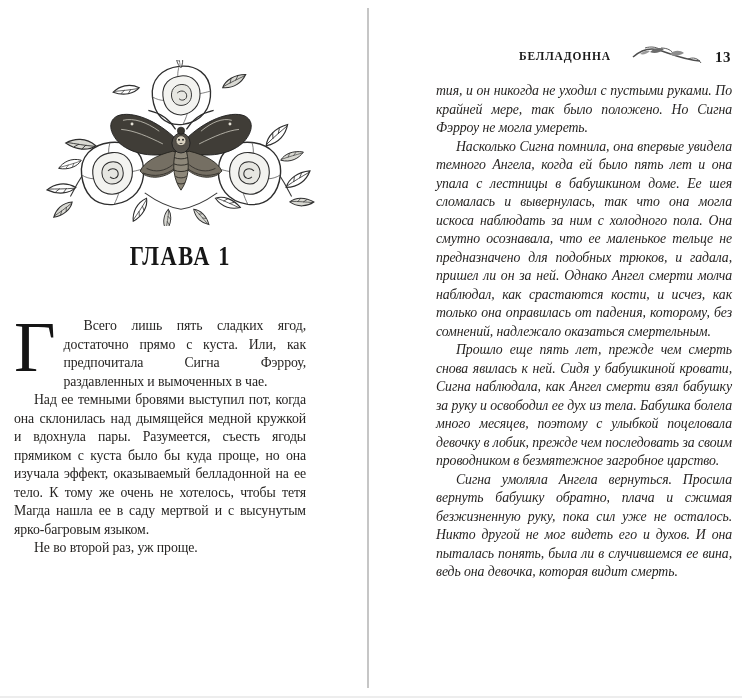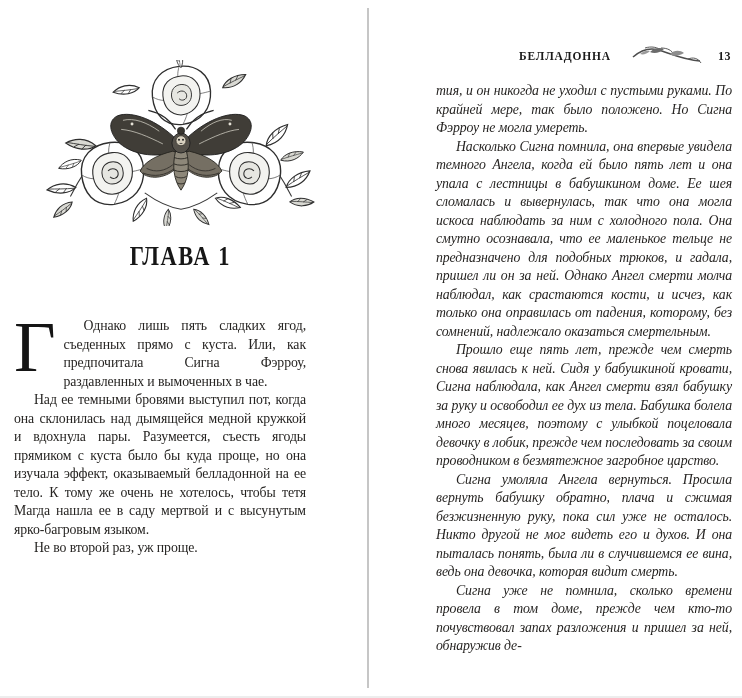--- a/index.html
+++ b/index.html
@@ -39,21 +39,21 @@
 
   
   .running-header { position:relative; height:20px; margin-top:48px; }
   .running-title {
     position:absolute; left:50%; top:0; transform:translateX(-50%) scaleX(0.85);
     font-size:13.5px; font-weight:700; letter-spacing:1px; color:#1b1b1b; white-space:nowrap;
   }
   .ornament { position:absolute; right:46px; top:-4px; width:74px; height:26px; }
   .page-number {
     position:absolute; right:19px; top:1px;
-    font-size:12px; font-weight:700; letter-spacing:0.5px; color:#1b1b1b;margin-left:26px;
+    font-size:15px; font-weight:700; letter-spacing:0.5px; color:#1b1b1b;margin-left:26px;
   }
 </style>
 </head>
 <body>
 
 <div class="spread">
 
   <div class="page left-page">
 
     <svg class="illustration" viewBox="0 0 300 182" xmlns="http://www.w3.org/2000/svg">
@@ -115,21 +115,21 @@
           <circle cx="152.2" cy="87.5" r="1.1" fill="#1f1f1f"></circle>
         <path d="M148.5,91.5 L151.5,91.5" stroke="#1f1f1f" stroke-width="0.8"></path>
         <circle cx="150" cy="77.5" r="4" fill="#38352f" stroke="#1f1f1f" stroke-width="0.8"></circle>
       </g>
     </svg>
 
     <h1 class="chapter-heading"><span class="condense">ГЛАВА 1</span></h1>
 
     <div class="body-text left-body">
       <p class="flush"><span class="dropcap">Г</span></p>
-      <p>Однако лишь пять сладких ягод, съеденных прямо с куста. Или, как предпочитала Сигна Фэрроу, раздавленных и вымоченных в чае.</p>
+      <p>Всего лишь пять сладких ягод, достаточно прямо с куста. Или, как предпочитала Сигна Фэрроу, раздавленных и вымоченных в чае.</p>
       <p>Над ее темными бровями выступил пот, когда она склонилась над дымящейся медной кружкой и вдохнула пары. Разумеется, съесть ягоды прямиком с куста было бы куда проще, но она изучала эффект, оказываемый белладонной на ее тело. К тому же очень не хотелось, чтобы тетя Магда нашла ее в саду мертвой и с высунутым ярко-багровым языком.</p>
       <p>Не во второй раз, уж проще.</p>
     </div>
   </div>
 
   <div class="divider"></div>
 
   <div class="page right-page">
     <div class="running-header">
       <span class="running-title">БЕЛЛАДОННА</span>
@@ -141,17 +141,16 @@
         <path d="M10,10 C13,7 17,6 20,7 C17,10 13,11 10,10 Z" fill="#9a9a9a"></path>
       </svg>
       <span class="page-number">13</span>
     </div>
 
     <div class="body-text right-body">
       <p class="flush">тия, и он никогда не уходил с пустыми руками. По крайней мере, так было положено. Но Сигна Фэрроу не могла умереть.</p>
       <p>Насколько Сигна помнила, она впервые увидела темного Ангела, когда ей было пять лет и она упала с лестницы в бабушкином доме. Ее шея сломалась и вывернулась, так что она могла искоса наблюдать за ним с холодного пола. Она смутно осознавала, что ее маленькое тельце не предназначено для подобных трюков, и гадала, пришел ли он за ней. Однако Ангел смерти молча наблюдал, как срастаются кости, и исчез, как только она оправилась от падения, которому, без сомнений, надлежало оказаться смертельным.</p>
       <p>Прошло еще пять лет, прежде чем смерть снова явилась к ней. Сидя у бабушкиной кровати, Сигна наблюдала, как Ангел смерти взял бабушку за руку и освободил ее дух из тела. Бабушка болела много месяцев, поэтому с улыбкой поцеловала девочку в лобик, прежде чем последовать за своим проводником в безмятежное загробное царство.</p>
       <p>Сигна умоляла Ангела вернуться. Просила вернуть бабушку обратно, плача и сжимая безжизненную руку, пока сил уже не осталось. Никто другой не мог видеть его и духов. И она пыталась понять, была ли в случившемся ее вина, ведь она девочка, которая видит смерть.</p>
-      <p>Сигна уже не помнила, сколько времени провела в том доме, прежде чем кто-то почувствовал запах разложения и пришел за ней, обнаружив де-</p>
     </div>
   </div>
 
 </div>
 
 </body></html>

